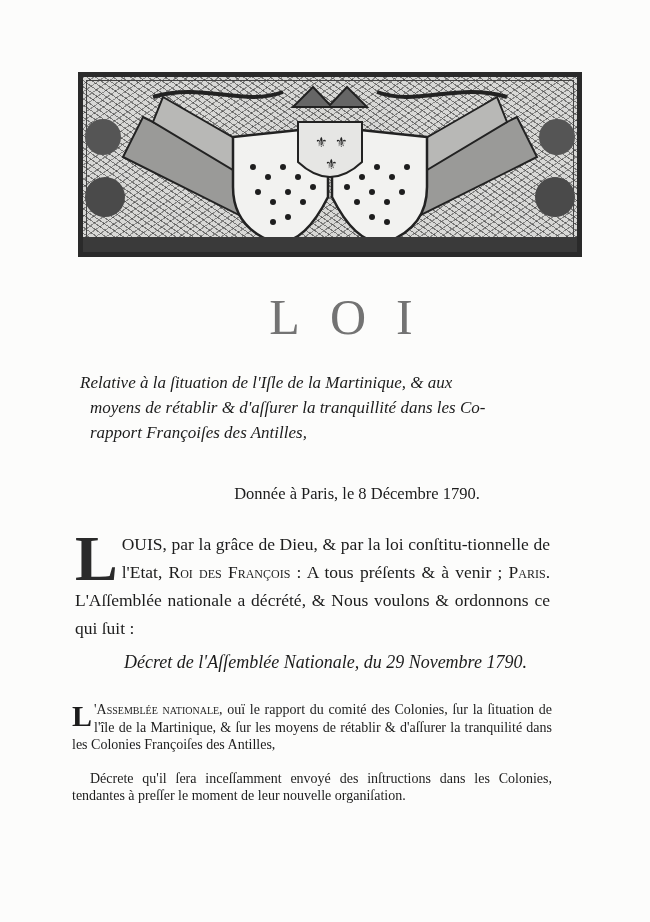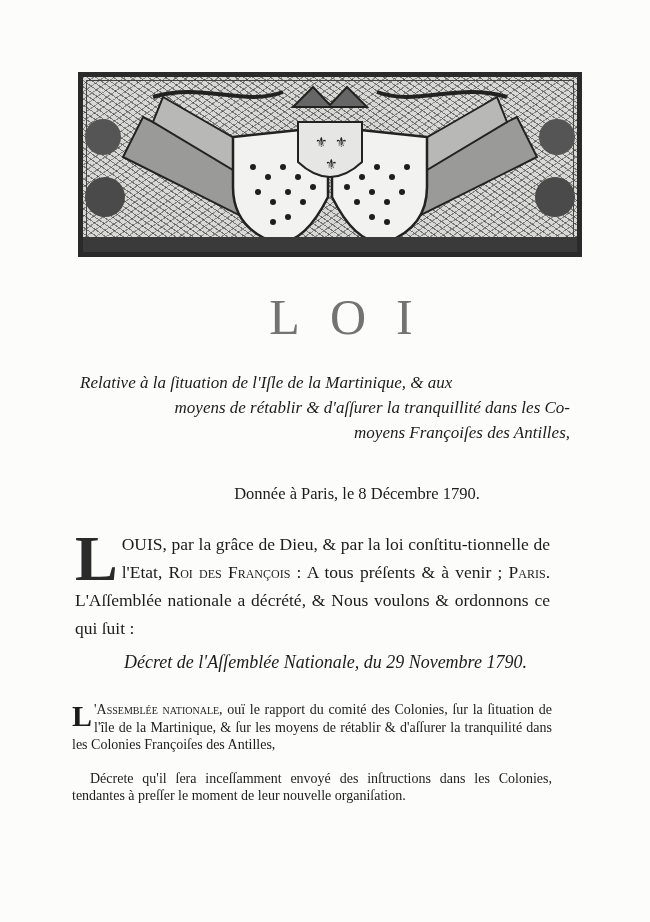--- a/index.html
+++ b/index.html
@@ -28,21 +28,21 @@
     .title {
       position: absolute; left: 16px; width: 650px; top: 288px; text-align: center;
       font-size: 50px; letter-spacing: 30px; padding-left: 30px; box-sizing: border-box;
       font-weight: normal; color: #737373;
     }
     .subtitle {
       position: absolute; left: 80px; top: 370px; width: 490px;
       font-style: italic; font-size: 17px; line-height: 25px; text-align: left;
     }
     .subtitle .l1 { display: block; text-indent: 0; }
-    .subtitle .l2, .subtitle .l3 { display: block; padding-left: 10px; text-align: right; }
+    .subtitle .l2, .subtitle .l3 { display: block; padding-left: 10px; }
 
     .given {
       position: absolute; left: 0; width: 650px; top: 484px; text-align: center;
       font-size: 16.5px;
       margin-left: 32px;
     }
 
     .preamble {
       position: absolute; left: 75px; top: 530px; width: 475px;
       font-size: 17.5px; line-height: 28px; text-align: justify;
@@ -128,21 +128,21 @@
 
       <rect x="0" y="160" width="494" height="15" fill="#3a3a3a"></rect>
     </svg>
   </div>
 
   <div class="title">LOI</div>
 
   <div class="subtitle">
     <span class="l1">Relative à la ſituation de l'Iſle de la Martinique, &amp; aux</span>
     <span class="l2">moyens de rétablir &amp; d'aſſurer la tranquillité dans les Co-</span>
-    <span class="l3">moyens Françoiſes des Antilles,</span>
+    <span class="l3">rapport Françoiſes des Antilles,</span>
   </div>
 
   <div class="given">Donnée à Paris, le 8 Décembre 1790.</div>
 
   <div class="preamble">
     <span class="dropcap">L</span>
     <span>OUIS, par la grâce de Dieu, &amp; par la loi conſtitu-tionnelle de l'Etat, </span><span class="sc">Roi des François</span><span> : A tous préſents &amp; à venir ; </span><span class="sc">Paris</span><span>. L'Aſſemblée nationale a décrété, &amp; Nous voulons &amp; ordonnons ce qui ſuit :</span>
   </div>
 
   <div class="decree-head">Décret de l'Aſſemblée Nationale, du 29 Novembre 1790.</div>

